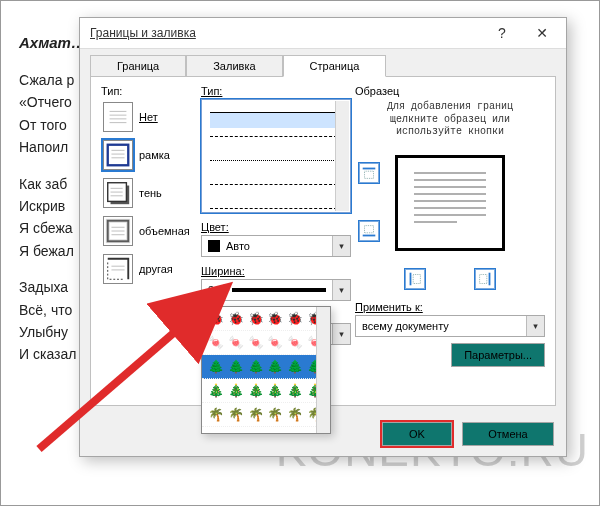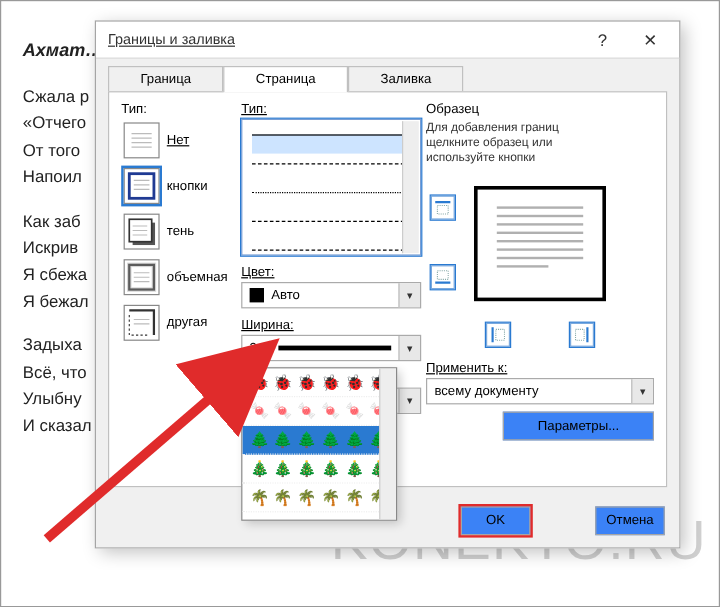--- a/index.html
+++ b/index.html
@@ -171,23 +171,24 @@
   }
   .combo .swatch {
     width: 12px; height: 12px; background:#000; margin-right:6px;
   }
   .widthbar {
     flex:1; height: 4px; background:#000; margin:0 20px 0 4px;
   }
   .sample-hint {
     font-size: 10px;
     color: #333;
-    text-align: left;
+    text-align: center;
     line-height: 1.25;
     margin: 2px 0 6px 0;
+    font-family: Liberation Mono, monospace;
   }
   .page-preview-wrap {
     position: relative;
     width: 100%;
     height: 150px;
   }
   .page-preview {
     position: absolute;
     left: 40px; top: 10px;
     width: 110px; height: 96px;
@@ -202,28 +203,27 @@
     position:absolute;
     width:20px; height:20px;
     border:1px solid #7aa9de;
     background:#fff;
   }
   .edge-btn.sel { outline:1px solid #2a7ad1; }
   .edge-btn svg { width:100%; height:100%; }
   .apply-row { margin-top: 6px; }
   .btn {
     height: 24px;
-    padding: 0 28px;
+    padding: 0 12px;
     border: 1px solid #a5a5a5;
-    background: #3b82f6;
+    background: #0f766e;
     font-size: 11px;
     display: inline-flex;
     align-items: center;
     justify-content: center;
-    margin-left: 44px;
   }
   .footer-btns {
     position: absolute;
     right: 12px;
     bottom: 10px;
     display: flex;
     gap: 10px;
   }
   .ok-btn { outline: 2px solid #e02b2b; }
   .art-dropdown {
@@ -288,22 +288,22 @@
 
 <div class="dialog">
   <div class="titlebar">
     <span class="title">Границы и заливка</span>
     <span class="tbtn">?</span>
     <span class="tbtn">✕</span>
   </div>
   <div class="body">
     <div class="tabs">
       <div class="tab">Граница</div>
+      <div class="tab">Заливка</div>
       <div class="tab active">Страница</div>
-      <div class="tab">Заливка</div>
     </div>
     <div class="panel">
 
       <div class="col left">
         <div class="lbl">Тип:</div>
         <div class="type-item">
           <div class="ticon">
             <svg viewBox="0 0 30 30">
                 <g stroke="#bbb" stroke-width="1">
                   <line x1="6" y1="9" x2="24" y2="9"></line>
@@ -319,21 +319,21 @@
           <div class="ticon">
             <svg viewBox="0 0 30 30">
                 <rect x="4" y="4" width="22" height="22" fill="none" stroke="#1f3a93" stroke-width="2.5"></rect>
                 <g stroke="#bbb">
                   <line x1="8" y1="10" x2="22" y2="10"></line>
                   <line x1="8" y1="14" x2="22" y2="14"></line>
                   <line x1="8" y1="18" x2="22" y2="18"></line>
                 </g>
               </svg>
           </div>
-          <span class="tlabel">кнопки</span>
+          <span class="tlabel">рамка</span>
         </div>
         <div class="type-item">
           <div class="ticon">
             <svg viewBox="0 0 30 30">
                 <rect x="7" y="7" width="20" height="20" fill="#555"></rect>
                 <rect x="4" y="4" width="20" height="20" fill="#fff" stroke="#333" stroke-width="1.5"></rect>
                 <g stroke="#bbb">
                   <line x1="7" y1="10" x2="20" y2="10"></line>
                   <line x1="7" y1="14" x2="20" y2="14"></line>
                   <line x1="7" y1="18" x2="20" y2="18"></line>
@@ -463,22 +463,22 @@
             <span class="darrow">▾</span>
           </div>
           <div style="text-align:right; margin-top:6px">
             <span class="btn">Параметры...</span>
           </div>
         </div>
       </div>
     </div>
 
     <div class="footer-btns">
-      <span class="btn ok-btn" style="width:48px">OK</span>
-      <span class="btn" style="width:54px">Отмена</span>
+      <span class="btn ok-btn" style="width:70px">OK</span>
+      <span class="btn" style="width:92px">Отмена</span>
     </div>
   </div>
 </div>
 
 <div class="art-dropdown">
   <div class="art-row">🐞 🐞 🐞 🐞 🐞 🐞</div>
   <div class="art-row">🍬 🍬 🍬 🍬 🍬 🍬</div>
   <div class="art-row sel">🌲 🌲 🌲 🌲 🌲 🌲</div>
   <div class="art-row">🎄 🎄 🎄 🎄 🎄 🎄</div>
   <div class="art-row">🌴 🌴 🌴 🌴 🌴 🌴</div>

